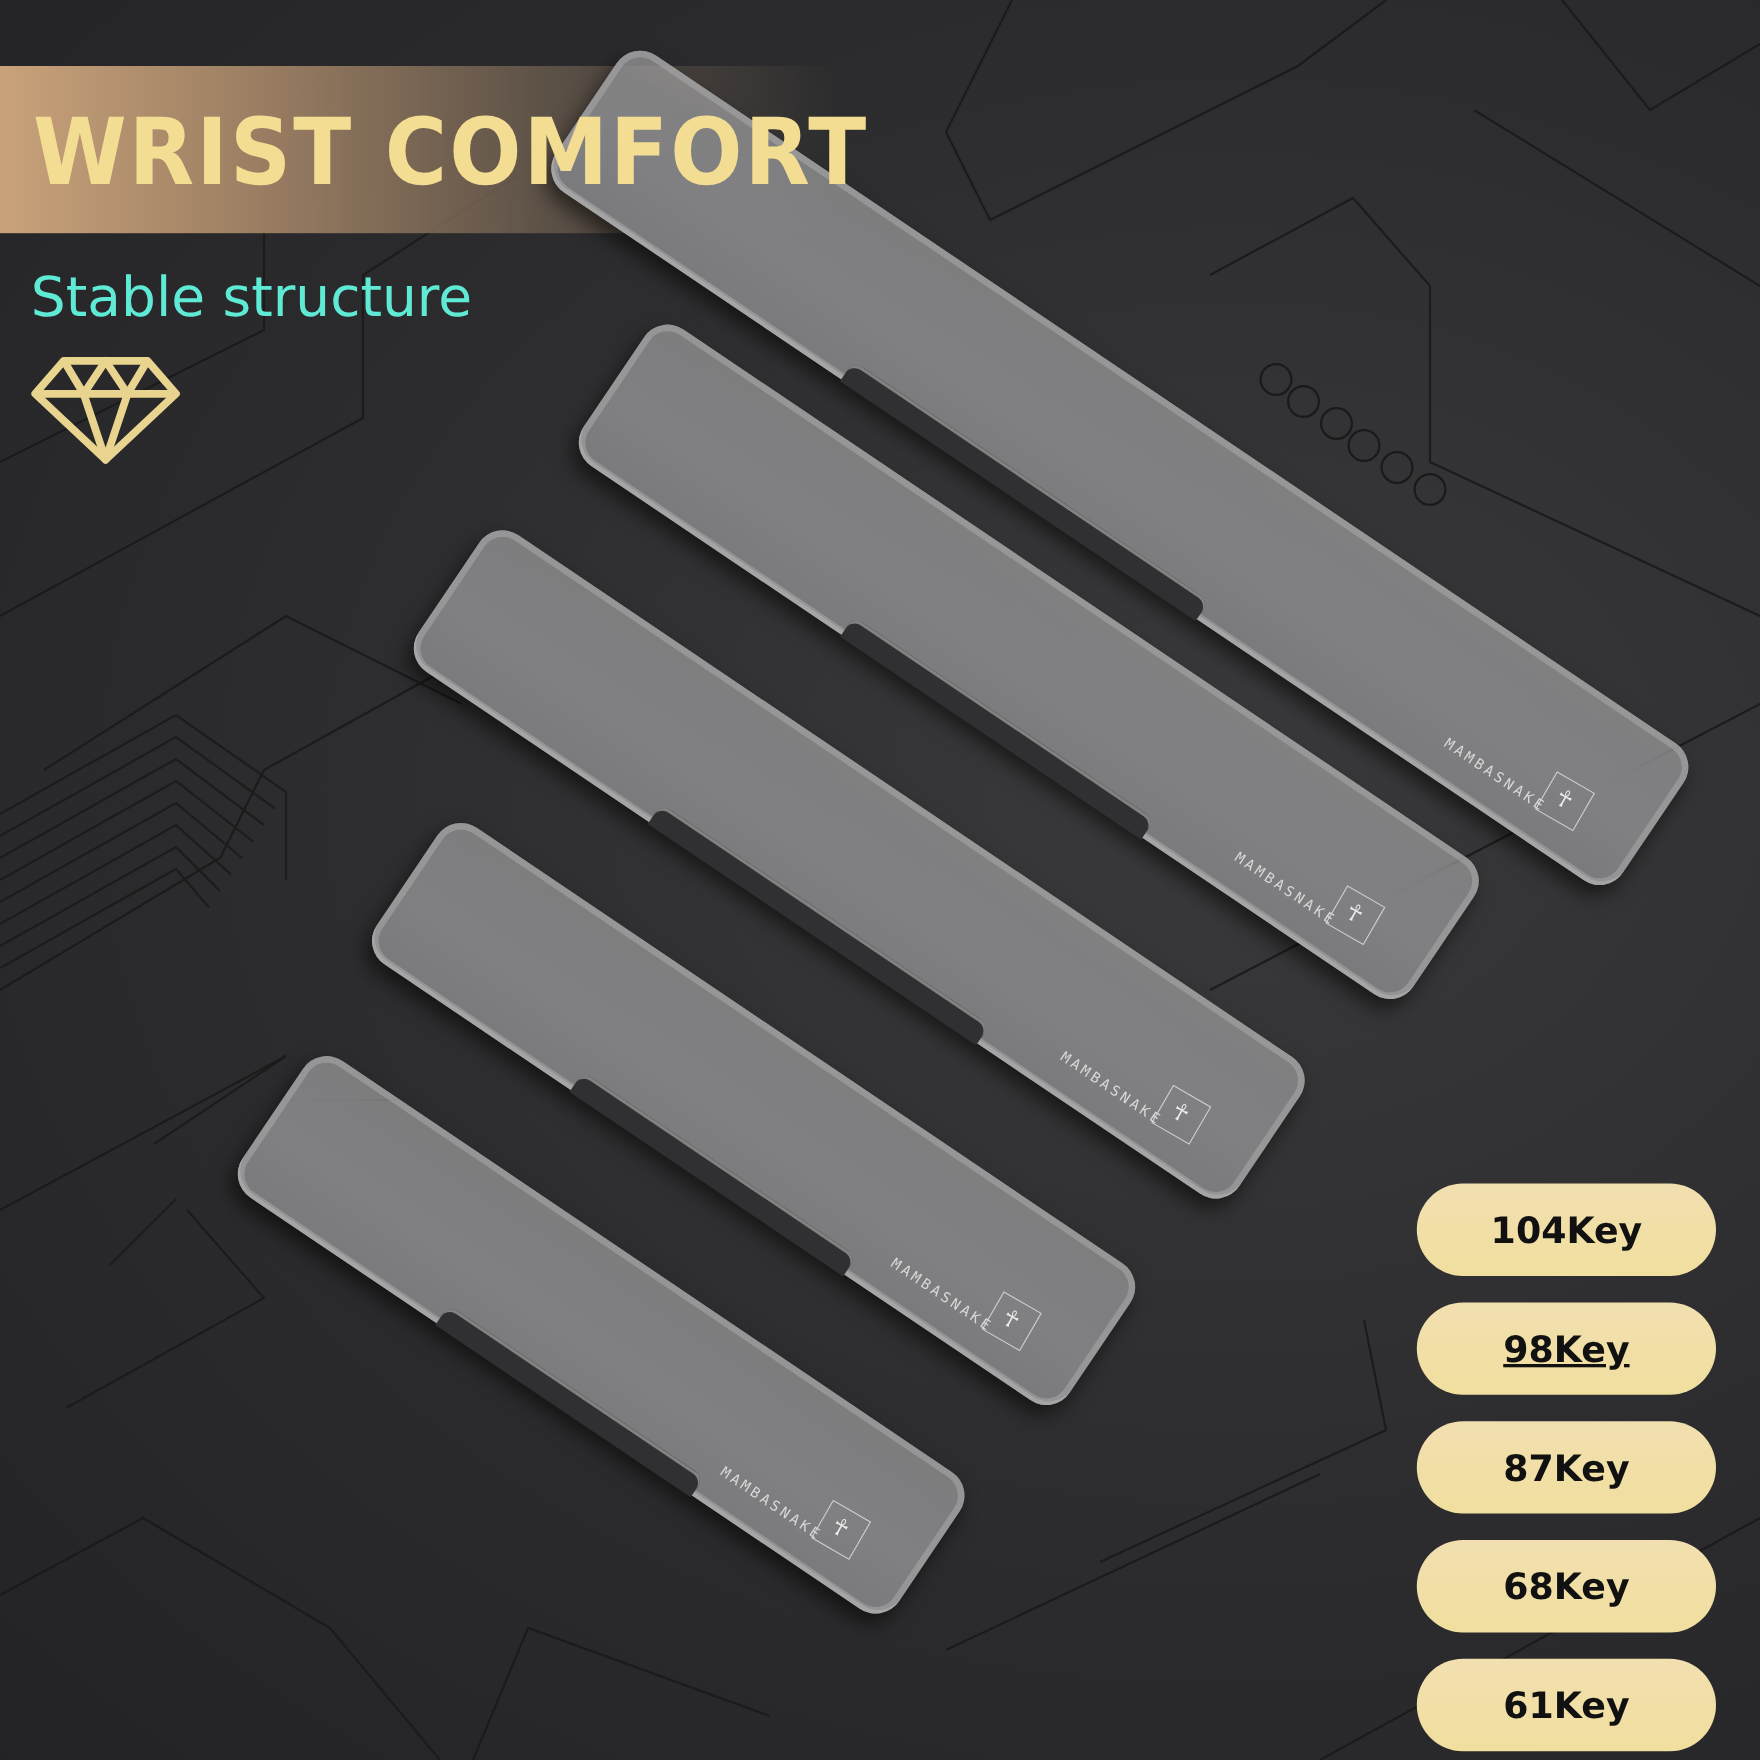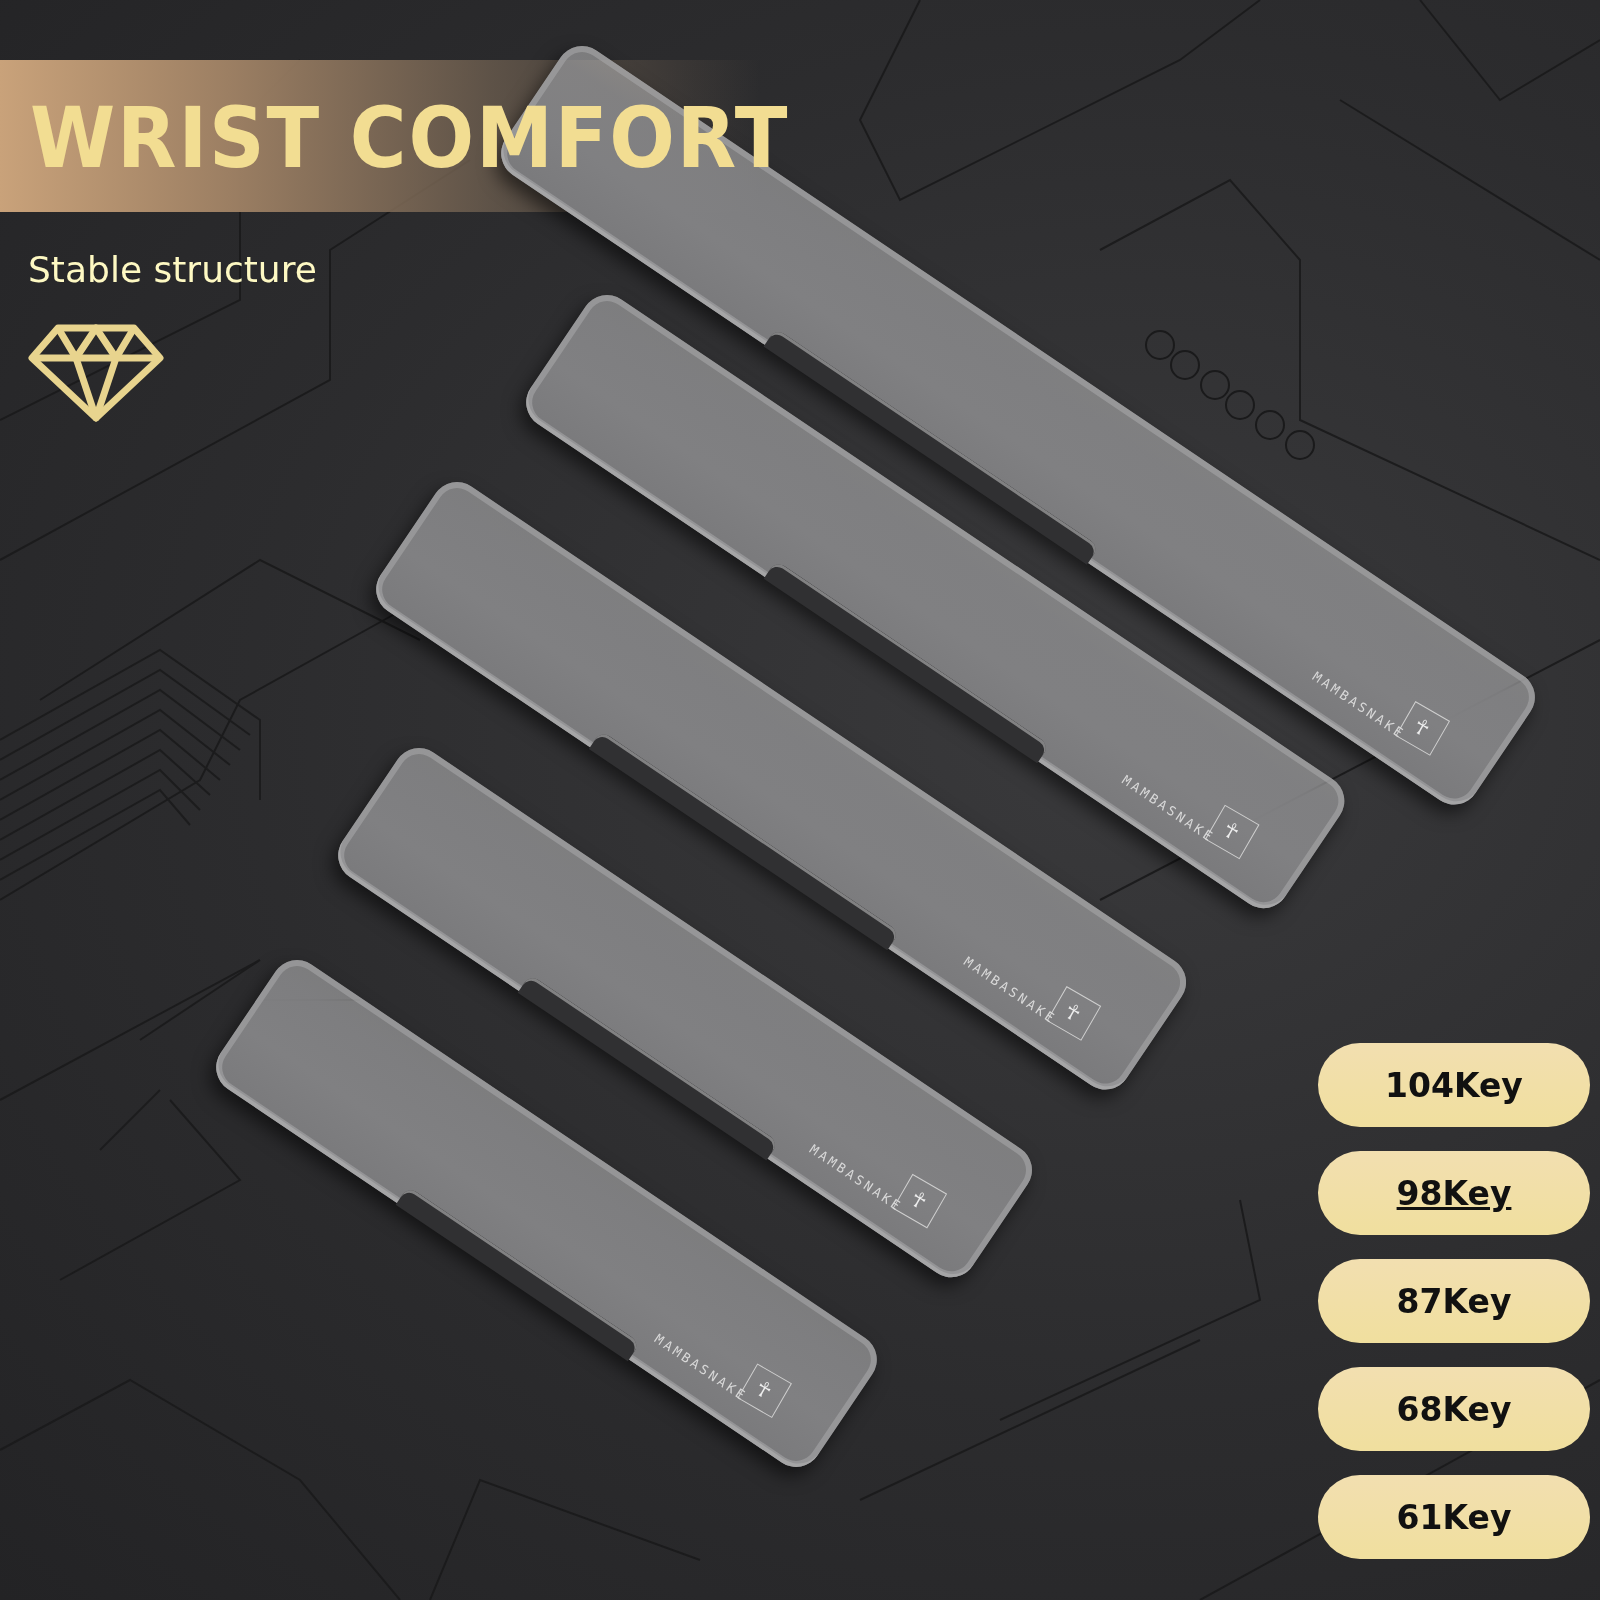--- a/index.html
+++ b/index.html
@@ -7,38 +7,38 @@
     background:#2e2e30;font-family:"DejaVu Sans","Liberation Sans",sans-serif;}
   .bg{position:absolute;inset:0;
     background:
       radial-gradient(ellipse at 70% 45%, #3a3a3c 0%, #2c2c2e 55%, #232325 100%);}
   .bg svg{position:absolute;left:0;top:0;}
   .banner{position:absolute;left:0;top:60px;width:760px;height:152px;
     background:linear-gradient(90deg,#c9a27a 0%,#9c7f63 30%,rgba(110,95,80,0.75) 65%,rgba(70,65,60,0) 100%);}
   .title{position:absolute;left:30px;top:88px;font-family:"DejaVu Sans",sans-serif;font-weight:bold;
     font-size:84px;letter-spacing:2px;color:#f2dd92;line-height:100px;z-index:5;white-space:nowrap;
     transform:scaleX(0.92);transform-origin:left center;}
-  .subtitle{position:absolute;left:28px;top:240px;font-size:36px;color:#fef9c3;z-index:5;line-height:60px;}
+  .subtitle{position:absolute;left:28px;top:240px;font-size:50px;color:#5eead4;z-index:5;line-height:60px;}
   .diamond{position:absolute;left:28px;top:322px;width:136px;width:136px;height:100px;z-index:5;}
   .rest{position:absolute;height:150px;transform-origin:0 0;transform:rotate(34deg);
     border-radius:26px;
     background:linear-gradient(180deg,rgba(190,190,190,0.55) 0%,rgba(140,140,142,0.85) 18%,#808082 60%,#7a7a7c 100%);
     box-shadow:0 10px 18px rgba(0,0,0,0.55), inset 0 0 0 6px rgba(170,170,172,0.55), inset 0 -4px 0 rgba(230,230,230,0.35);
     z-index:3;}
   .rest .notch{position:absolute;bottom:-2px;height:22px;background:#303032;border-radius:10px 10px 0 0;
     box-shadow:inset 0 3px 0 rgba(210,210,210,0.5);}
   .rest .logo{position:absolute;right:60px;bottom:26px;width:120px;height:44px;color:#d8d8d8;
     font-size:13px;letter-spacing:3px;font-family:"DejaVu Sans Mono",monospace;}
   .rest .logo .mark{position:absolute;right:0;top:0;width:38px;height:38px;border:1px solid #cfcfcf;
     transform:rotate(-4deg);text-align:center;line-height:38px;font-size:22px;color:#eee;}
   .rest .logo .txt{position:absolute;left:-20px;bottom:0;white-space:nowrap;}
-  .pill{position:absolute;left:1318px;width:272px;height:84px;border-radius:42px;
+  .pill{position:absolute;left:1288px;width:272px;height:84px;border-radius:42px;
     background:linear-gradient(180deg,#f2dfb0 0%,#f0df9e 100%);
     display:flex;align-items:center;justify-content:center;
-    font-size:33px;font-weight:bold;color:#111;z-index:6;letter-spacing:0px;}
+    font-size:33px;font-weight:bold;color:#111;z-index:6;letter-spacing:0px;margin-top:33px;}
 </style>
 </head>
 <body>
 
 <div class="bg">
   <svg width="1600" height="1600" viewBox="0 0 1600 1600">
     <g stroke="#1a1a1b" stroke-width="2" fill="none" opacity="0.9">
       <path d="M0 420 L240 300 L240 120 L300 60"></path>
       <path d="M0 560 L330 380 L330 250 L470 160"></path>
       <path d="M40 700 L260 560 L420 640"></path>

